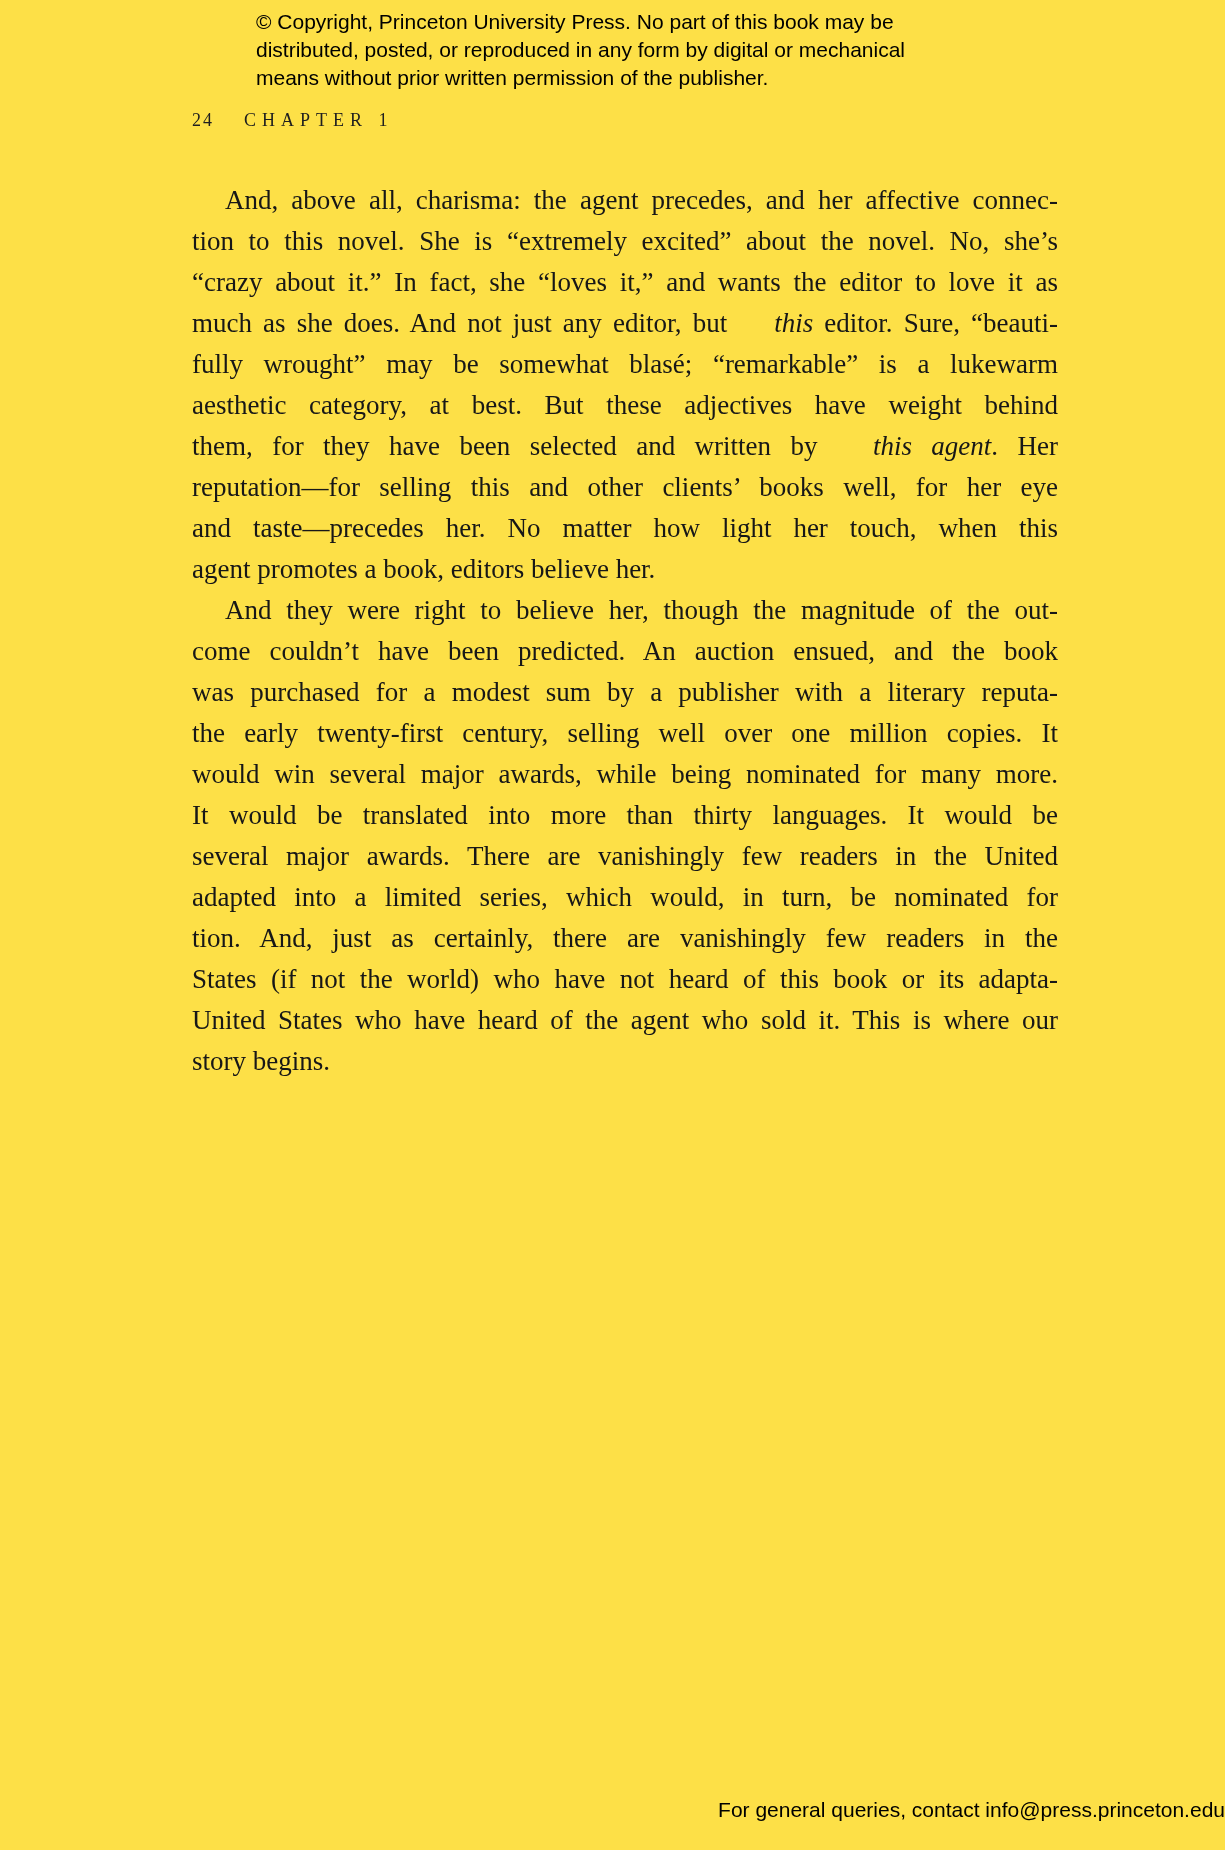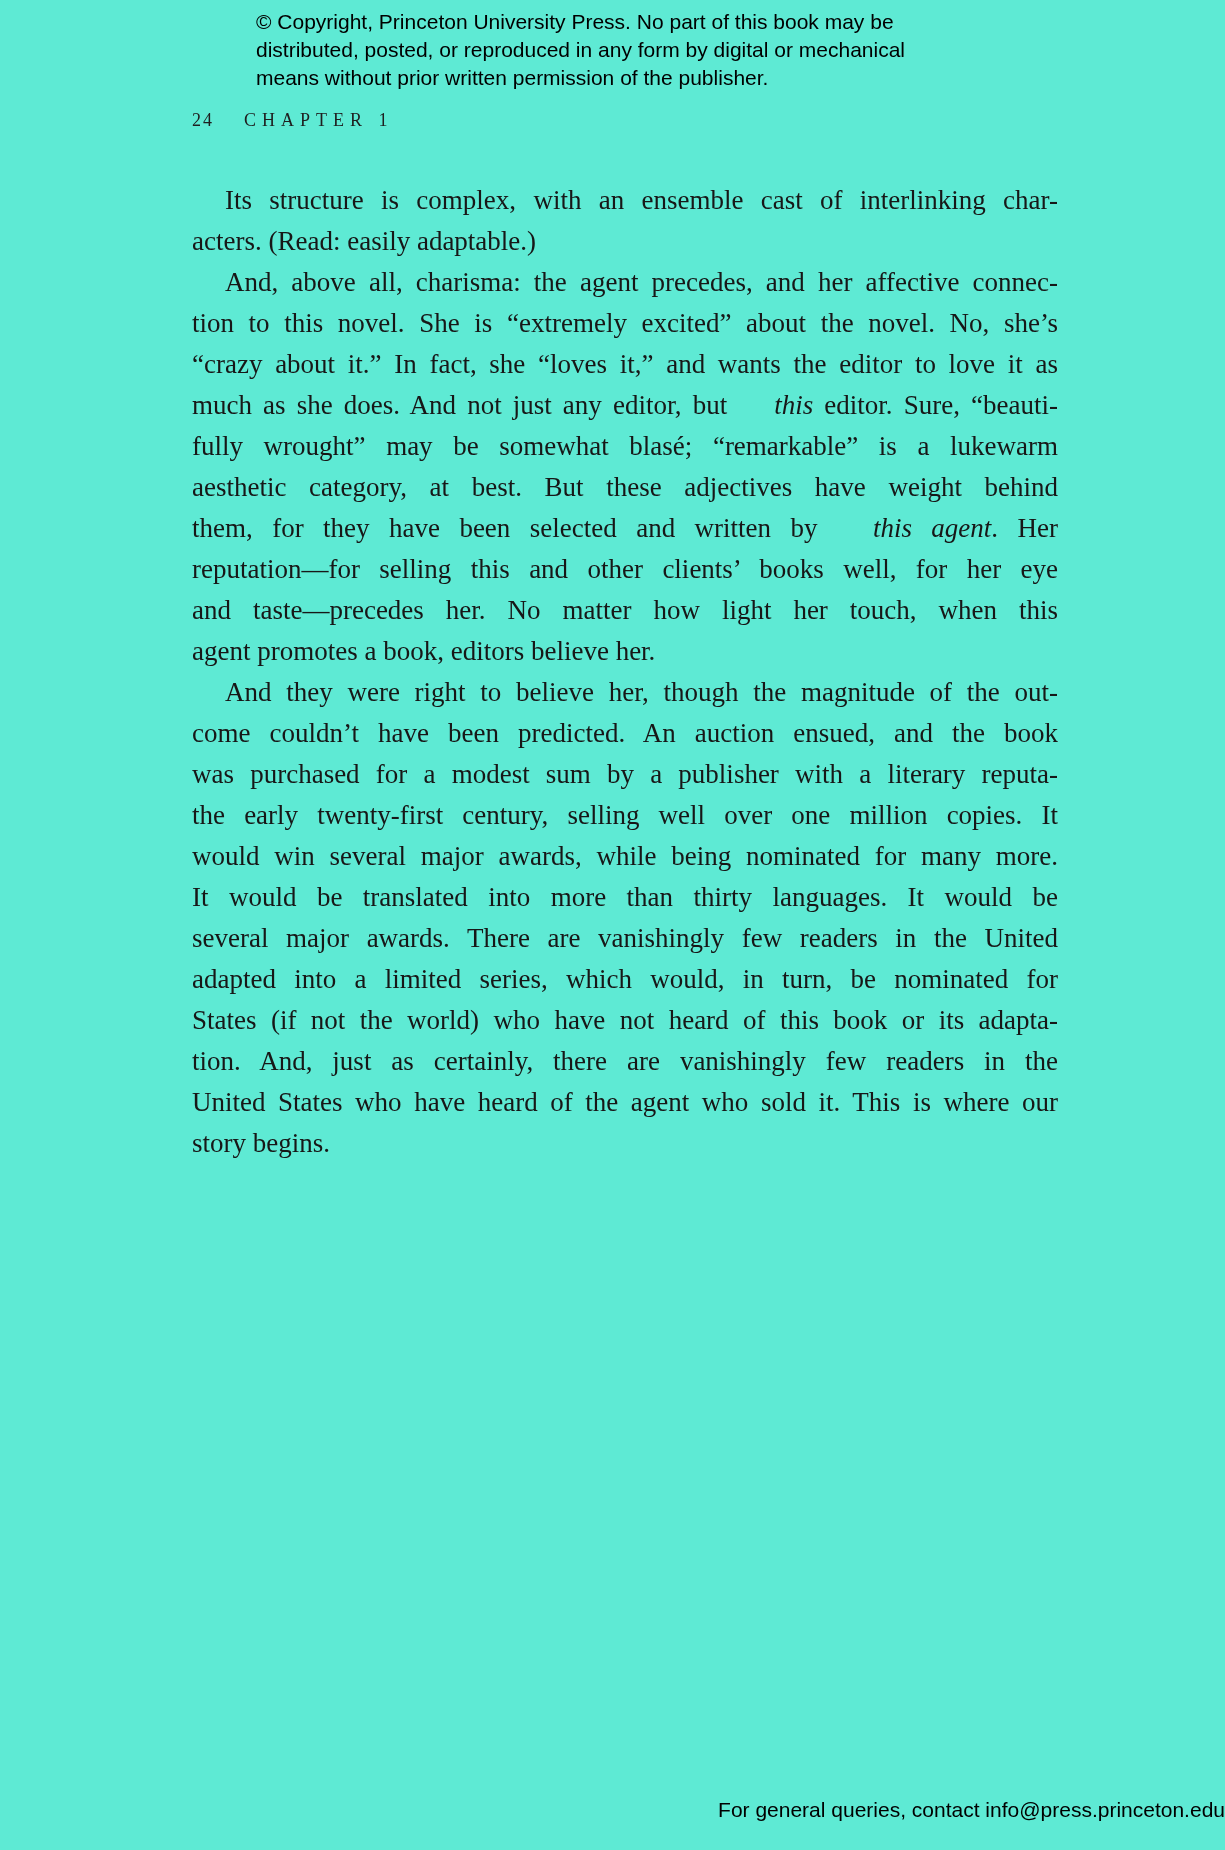--- a/index.html
+++ b/index.html
@@ -7,21 +7,21 @@
     width: 1225px;
     height: 1850px;
     background: #ffffff;
     position: relative;
     font-family: "Liberation Serif", serif;
     overflow: hidden;
   }
   .page {
     position: absolute;
     inset: 0;
-    background: #5eead4;
+    background: #fde047;
   }
   .copyright {
     position: absolute;
     left: 256px;
     top: 8px;
     width: 720px;
     font-family: "Liberation Sans", sans-serif;
     font-size: 21px;
     line-height: 28px;
     color: #000000;
@@ -80,46 +80,42 @@
     <div>distributed, posted, or reproduced in any form by digital or mechanical</div>
     <div>means without prior written permission of the publisher.</div>
   </div>
 
   <div class="running-head">
     <span class="page-number">24</span><span class="chapter">CHAPTER 1</span>
   </div>
 
   <div class="body-text">
       <div class="paragraph">
-        <div class="line first"><span>Its structure is complex, with an ensemble cast of interlinking char-</span></div>
-        <div class="line last"><span>acters. (Read: easily adaptable.)</span></div>
-      </div>
-      <div class="paragraph">
         <div class="line first"><span>And, above all, charisma: the agent precedes, and her affective connec-</span></div>
         <div class="line"><span>tion to this novel. She is “extremely excited” about the novel. No, she’s</span></div>
         <div class="line"><span>“crazy about it.” In fact, she “loves it,” and wants the editor to love it as</span></div>
         <div class="line"><span>much as she does. And not just any editor, but </span><span class="italic">this</span><span> editor. Sure, “beauti-</span></div>
         <div class="line"><span>fully wrought” may be somewhat blasé; “remarkable” is a lukewarm</span></div>
         <div class="line"><span>aesthetic category, at best. But these adjectives have weight behind</span></div>
         <div class="line"><span>them, for they have been selected and written by </span><span class="italic">this agent</span><span>. Her</span></div>
         <div class="line"><span>reputation—for selling this and other clients’ books well, for her eye</span></div>
         <div class="line"><span>and taste—precedes her. No matter how light her touch, when this</span></div>
         <div class="line last"><span>agent promotes a book, editors believe her.</span></div>
       </div>
       <div class="paragraph">
         <div class="line first"><span>And they were right to believe her, though the magnitude of the out-</span></div>
         <div class="line"><span>come couldn’t have been predicted. An auction ensued, and the book</span></div>
         <div class="line"><span>was purchased for a modest sum by a publisher with a literary reputa-</span></div>
         <div class="line"><span>the early twenty-first century, selling well over one million copies. It</span></div>
         <div class="line"><span>would win several major awards, while being nominated for many more.</span></div>
         <div class="line"><span>It would be translated into more than thirty languages. It would be</span></div>
         <div class="line"><span>several major awards. There are vanishingly few readers in the United</span></div>
         <div class="line"><span>adapted into a limited series, which would, in turn, be nominated for</span></div>
+        <div class="line"><span>tion. And, just as certainly, there are vanishingly few readers in the</span></div>
         <div class="line"><span>States (if not the world) who have not heard of this book or its adapta-</span></div>
-        <div class="line"><span>tion. And, just as certainly, there are vanishingly few readers in the</span></div>
         <div class="line"><span>United States who have heard of the agent who sold it. This is where our</span></div>
         <div class="line last"><span>story begins.</span></div>
       </div>
     </div>
 
   <div class="footer">
     <span>For general queries, contact info@press.princeton.edu</span>
   </div>
 
 </div>

